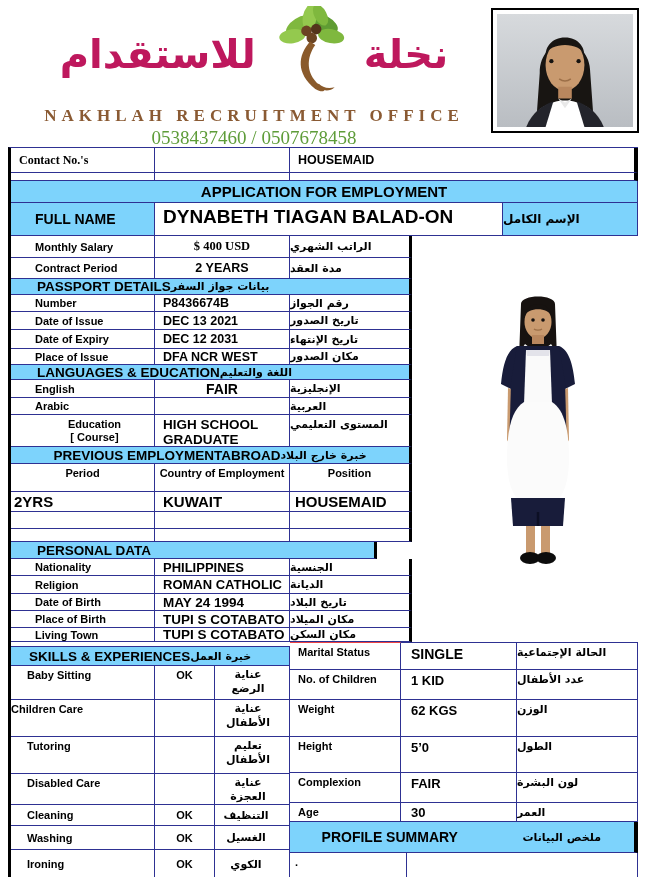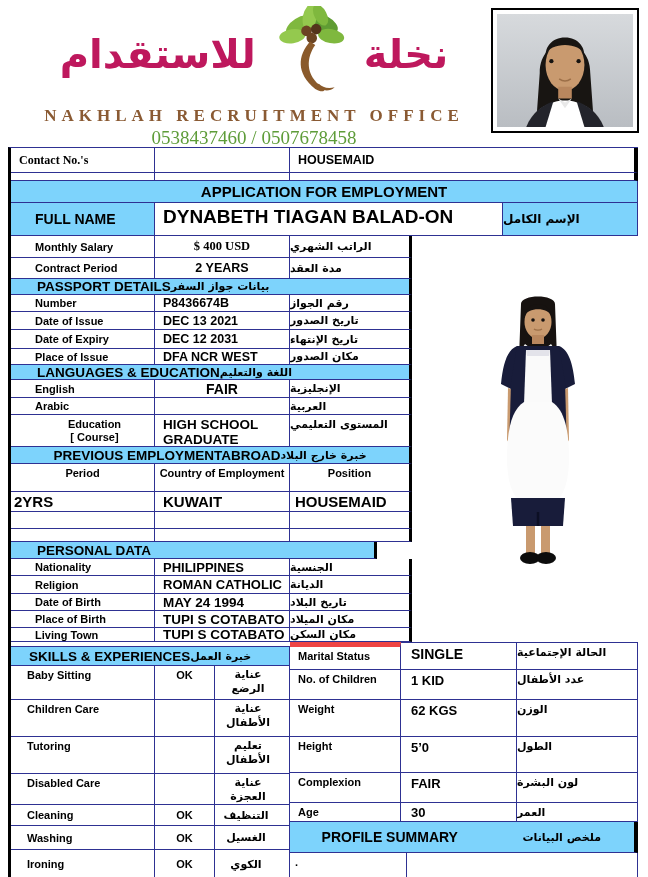--- a/index.html
+++ b/index.html
@@ -314,21 +314,21 @@
         </div>
         <div class="r" style="height:34px">
           <div class="c sa top" style="padding-left:16px">Baby Sitting</div>
           <div class="c sb cen top" style="justify-content:center">OK</div>
           <div class="c sc ar arstack">
               <span>عناية</span>
               <span>الرضع</span>
             </div>
         </div>
         <div class="r" style="height:37px">
-          <div class="c sa top" style="padding-left:16px">Children Care</div>
+          <div class="c sa top" style="padding-left:0">Children Care</div>
           <div class="c sb cen top" style="justify-content:center"></div>
           <div class="c sc ar arstack">
               <span>عناية</span>
               <span>الأطفال</span>
             </div>
         </div>
         <div class="r" style="height:37px">
           <div class="c sa top" style="padding-left:16px">Tutoring</div>
           <div class="c sb cen top" style="justify-content:center"></div>
           <div class="c sc ar arstack">
@@ -356,21 +356,21 @@
         </div>
         <div class="r" style="height:29px">
           <div class="c sa" style="padding-left:16px">Ironing</div>
           <div class="c sb cen">OK</div>
           <div class="c sc ar" style="justify-content:center;padding-right:12px">الكوي</div>
         </div>
       </div>
 
       <div class="rightcol">
         <div class="r" style="height:28px">
-          <div class="c ma top" style="padding-left:8px;border-top:5px solid #ef4444">Marital Status</div>
+          <div class="c ma top" style="padding-left:8px;border-top:1px solid #ef4444">Marital Status</div>
           <div class="c mb top" style="font-size:14px;padding-left:10px;border-top:1px solid #2e3192">SINGLE</div>
           <div class="c mc ar top" style="padding-right:12px;border-top:1px solid #2e3192">الحالة الإجتماعية</div>
         </div>
         <div class="r" style="height:30px">
           <div class="c ma top" style="padding-left:8px">No. of Children</div>
           <div class="c mb top" style="font-size:13px;padding-left:10px">1 KID</div>
           <div class="c mc ar top" style="padding-right:12px">عدد الأطفال</div>
         </div>
         <div class="r" style="height:37px">
           <div class="c ma top" style="padding-left:8px">Weight</div>

